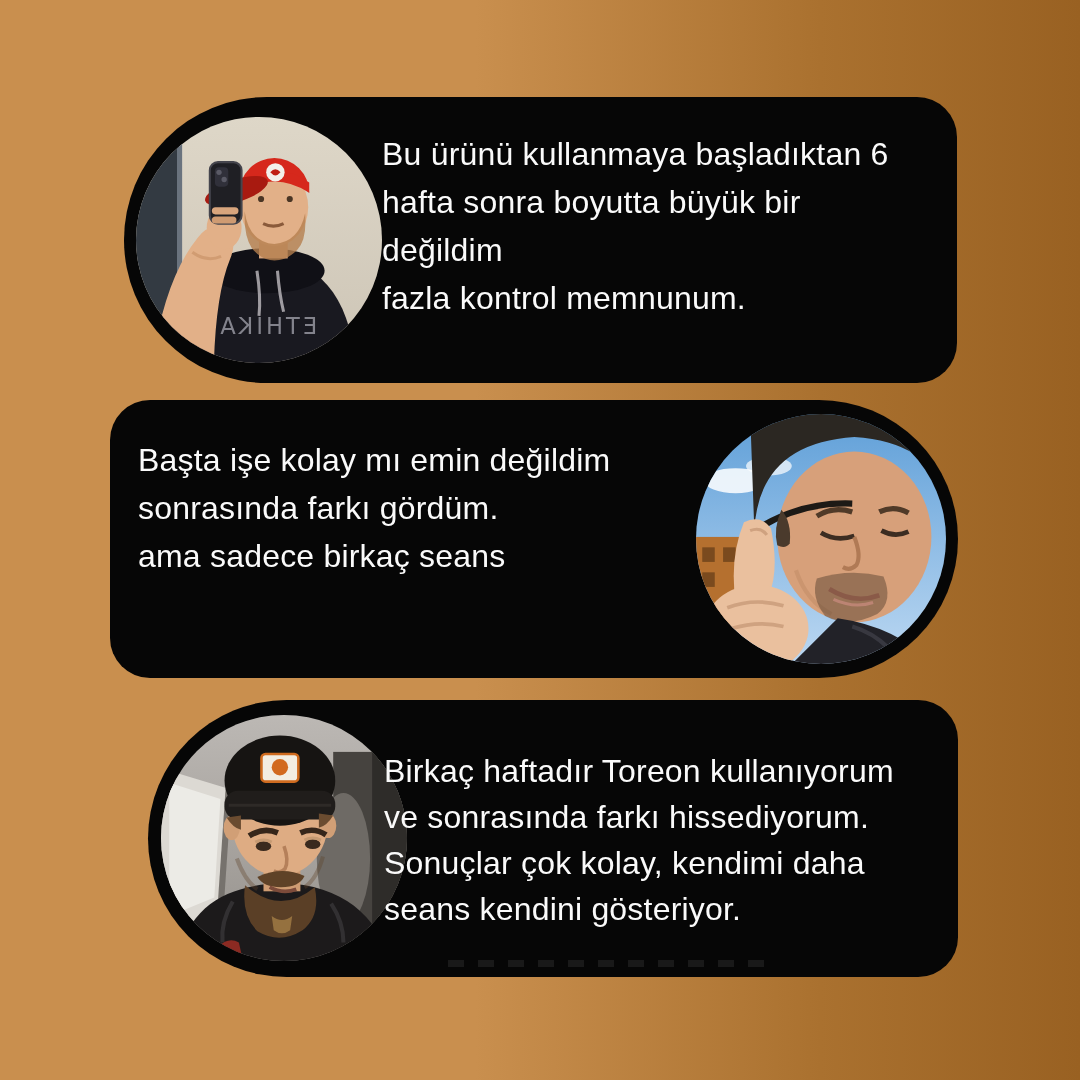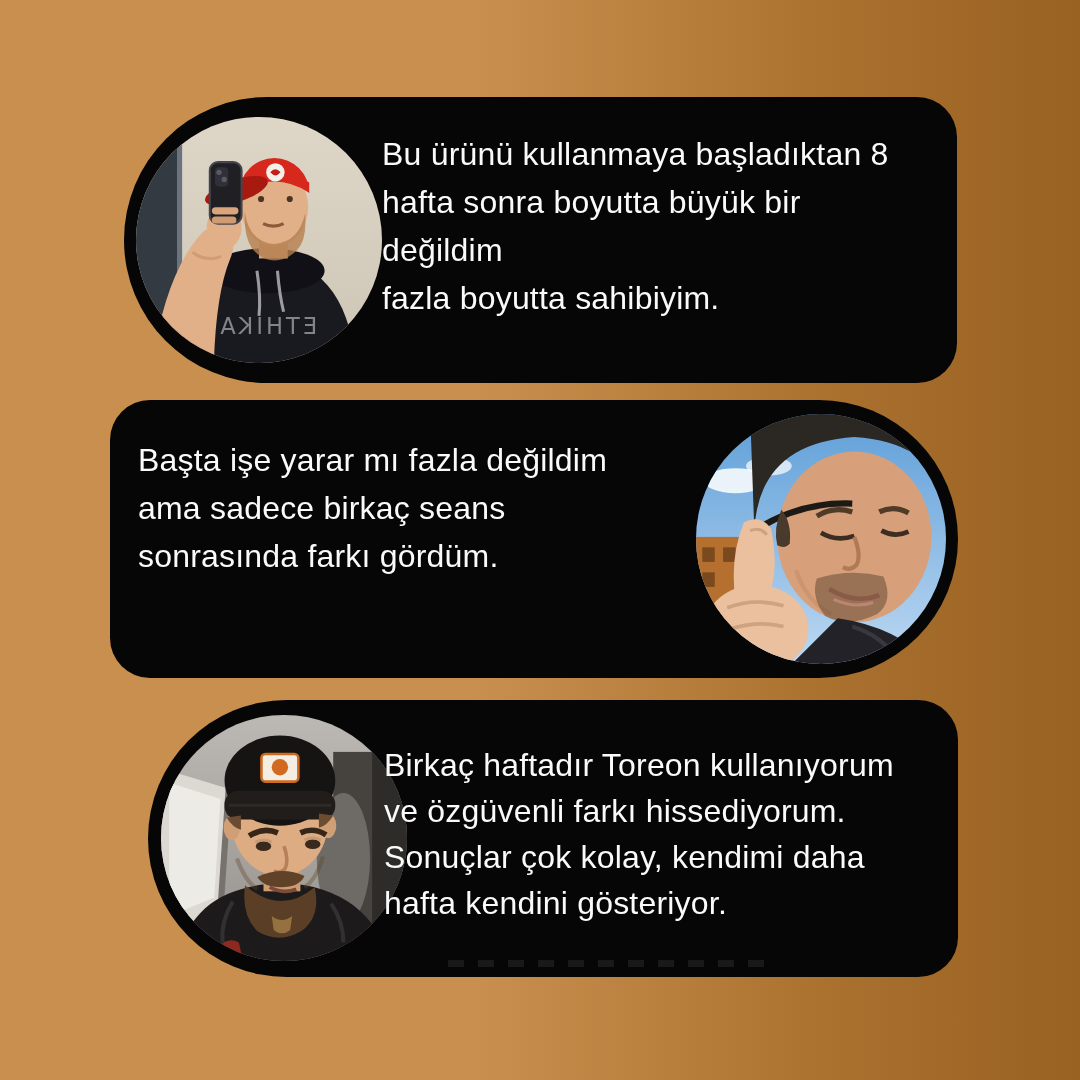--- a/index.html
+++ b/index.html
@@ -13,21 +13,21 @@
   .card-2 { left:110px; top:400px; width:848px; height:278px; border-radius:40px 139px 139px 40px; }
   .card-3 { left:148px; top:700px; width:810px; height:277px; border-radius:139px 40px 40px 139px; }
   .avatar { position:absolute; border-radius:50%; overflow:hidden; background:#111; }
   .avatar svg { display:block; width:100%; height:100%; }
   .avatar-1 { left:12px; top:20px; width:246px; height:246px; }
   .avatar-2 { right:12px; top:14px; width:250px; height:250px; }
   .avatar-3 { left:13px; top:15px; width:246px; height:246px; }
   .quote { position:absolute; color:#fafafa; font-size:32px; line-height:48px; letter-spacing:.2px; font-weight:400; }
   .quote-1 { left:258px; right:34px; top:33px; }
   .quote-2 { left:28px;  right:300px; top:36px; }
-  .quote-3 { left:236px; right:28px; top:42px; line-height:46px; }
+  .quote-3 { left:236px; right:28px; top:48px; line-height:46px; }
   .watermark-remnant {
     position:absolute; left:300px; bottom:10px; width:330px; height:7px;
     background:repeating-linear-gradient(90deg,#191919 0 16px,transparent 16px 30px);
   }
 </style>
 </head>
 <body>
 
 <div class="canvas">
 
@@ -71,31 +71,31 @@
         <ellipse cx="86" cy="108" rx="17" ry="21" fill="#e2b088"></ellipse>
         <rect x="72" y="44" width="31" height="60" rx="8" fill="#1f1f24" stroke="#45454d" stroke-width="2"></rect>
         <rect x="77" y="49" width="13" height="19" rx="4" fill="#30303a"></rect>
         <circle cx="81" cy="54" r="2.6" fill="#5a5a66"></circle>
         <circle cx="86" cy="61" r="2.6" fill="#5a5a66"></circle>
         <rect x="74" y="88" width="26" height="7" rx="3.5" fill="#d8a57d"></rect>
         <rect x="74" y="97" width="24" height="7" rx="3.5" fill="#cf9b72"></rect>
       </svg>
     </div>
     <div class="quote quote-1">
-      <div>Bu ürünü kullanmaya başladıktan 8</div>
+      <div>Bu ürünü kullanmaya başladıktan 6</div>
       <div>hafta sonra boyutta büyük bir değildim</div>
-      <div>fazla boyutta sahibiyim.</div>
+      <div>fazla kontrol memnunum.</div>
     </div>
   </section>
 
   <section class="card card-2">
     <div class="quote quote-2">
-      <div>Başta işe yarar mı fazla değildim</div>
+      <div>Başta işe kolay mı emin değildim</div>
+      <div>sonrasında farkı gördüm.</div>
       <div>ama sadece birkaç seans</div>
-      <div>sonrasında farkı gördüm.</div>
     </div>
     <div class="avatar avatar-2">
       <svg viewBox="0 0 240 240" preserveAspectRatio="xMidYMid slice">
         <defs>
           <linearGradient id="sky2" x1="0" y1="0" x2="0" y2="1">
             <stop offset="0" stop-color="#5f9fd8"></stop>
               <stop offset="1" stop-color="#bcd8f2"></stop>
           </linearGradient>
         </defs>
         <rect x="0" y="0" width="240" height="240" fill="url(#sky2)"></rect>
@@ -184,20 +184,20 @@
         <path d="M94,158 q24,-11 46,-1 q-5,11 -23,11 q-17,0 -23,-10 Z" fill="#5f4227"></path>
         <path d="M106,168 q13,7 26,2" stroke="#7d4b3a" stroke-width="3.5" fill="none"></path>
         <path d="M82,166 q34,30 68,2 q6,28 -12,42 q-22,14 -44,1 q-16,-16 -12,-45 Z" fill="#5f4227" opacity=".92"></path>
         <path d="M108,196 q10,8 20,0 l-2,14 q-8,6 -16,0 Z" fill="#95713f"></path>
         <path d="M74,140 q8,22 20,30" stroke="#5f4227" stroke-width="4" fill="none" opacity=".35"></path>
         <path d="M158,138 q-6,22 -18,30" stroke="#5f4227" stroke-width="4" fill="none" opacity=".35"></path>
       </svg>
     </div>
     <div class="quote quote-3">
       <div>Birkaç haftadır Toreon kullanıyorum</div>
-      <div>ve özgüvenli farkı hissediyorum.</div>
+      <div>ve sonrasında farkı hissediyorum.</div>
       <div>Sonuçlar çok kolay, kendimi daha</div>
-      <div>hafta kendini gösteriyor.</div>
+      <div>seans kendini gösteriyor.</div>
     </div>
     <div class="watermark-remnant"></div>
   </section>
 
 </div>
 
 </body></html>

